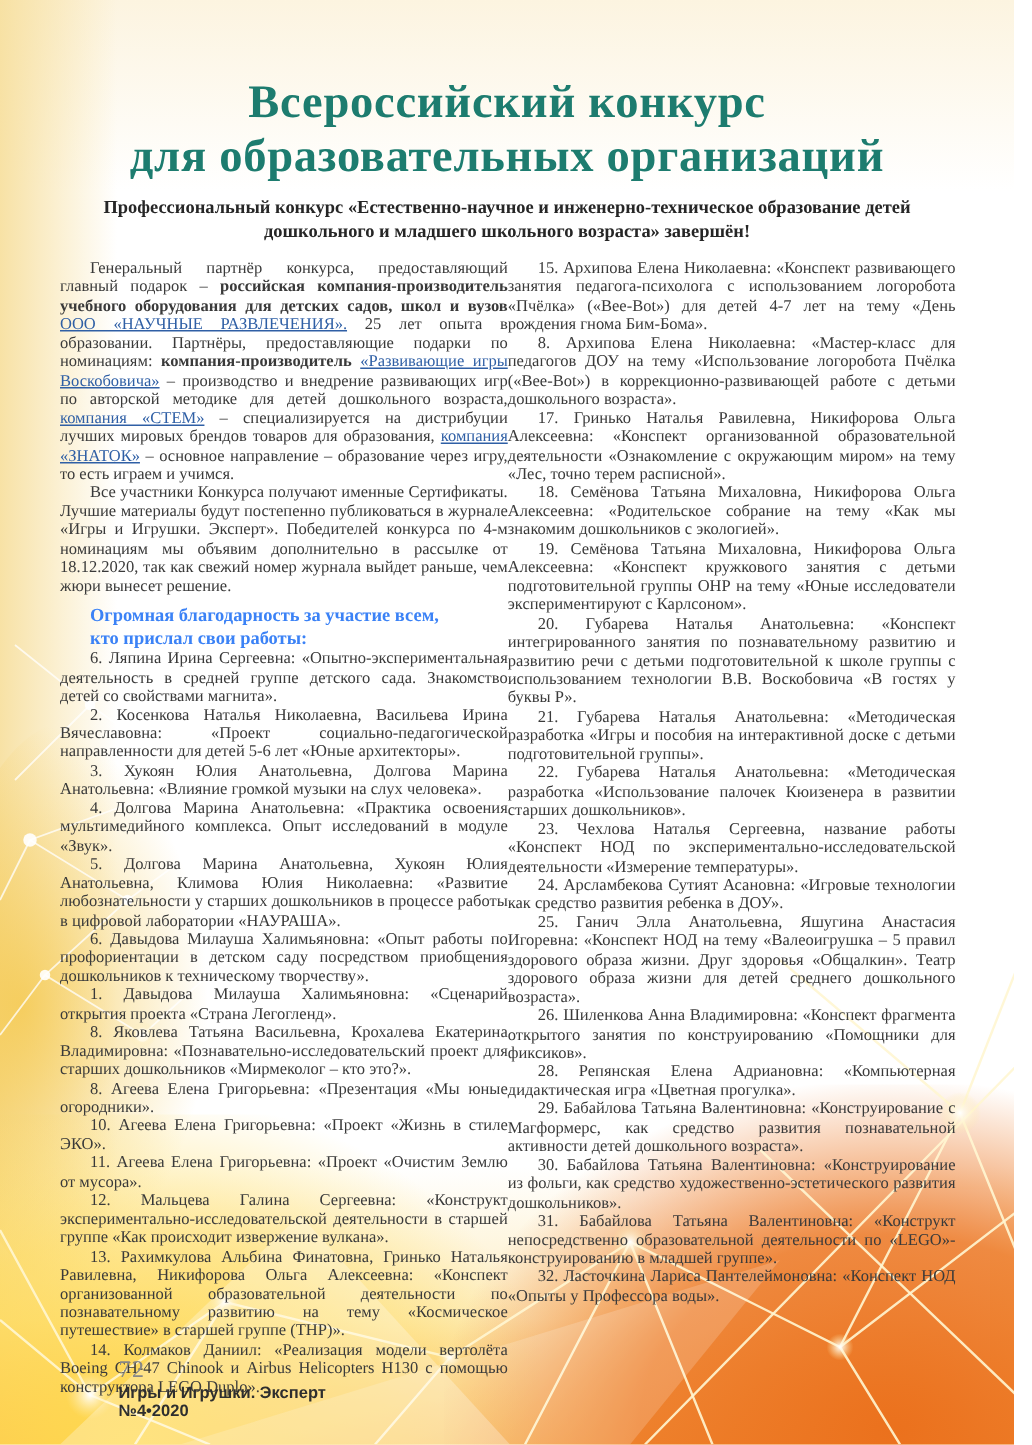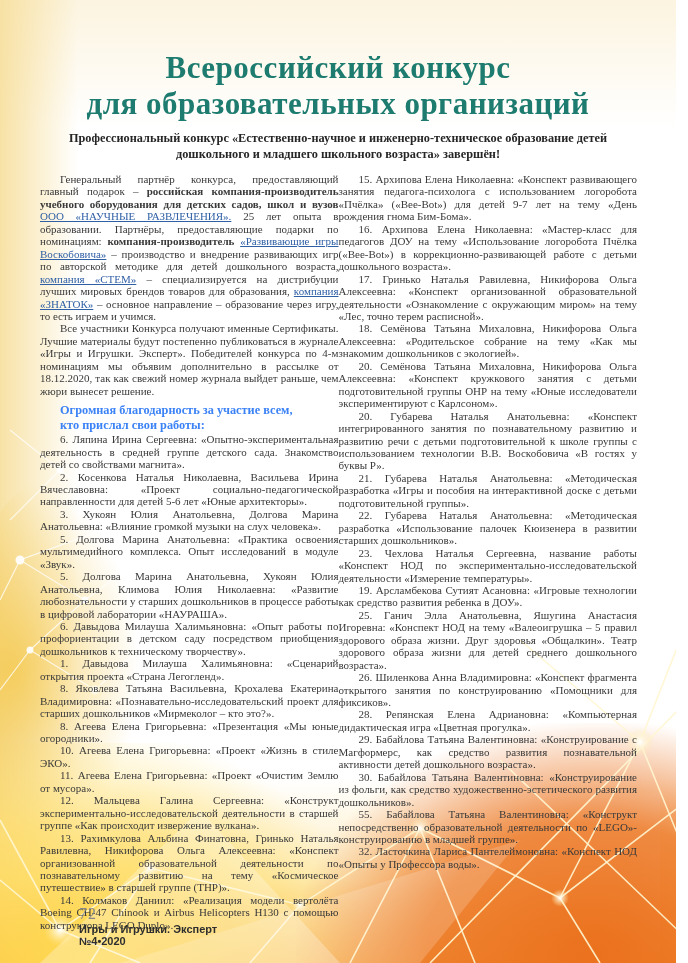--- a/index.html
+++ b/index.html
@@ -137,51 +137,51 @@
 
   <div class="columns">
     <div class="col">
       <p><span>Генеральный партнёр конкурса, предоставляющий главный подарок – </span><span class="seg-b">российская компания-производитель учебного оборудования для детских садов, школ и вузов </span><span class="seg-link">ООО «НАУЧНЫЕ РАЗВЛЕЧЕНИЯ».</span><span> 25 лет опыта в образовании. Партнёры, предоставляющие подарки по номинациям: </span><span class="seg-b">компания-производитель </span><span class="seg-link">«Развивающие игры Воскобовича»</span><span> – производство и внедрение развивающих игр по авторской методике для детей дошкольного возраста, </span><span class="seg-link">компания «СТЕМ»</span><span> – специализируется на дистрибуции лучших мировых брендов товаров для образования, </span><span class="seg-link">компания «ЗНАТОК»</span><span> – основное направление – образование через игру, то есть играем и учимся.</span></p>
       <p>Все участники Конкурса получают именные Сертификаты. Лучшие материалы будут постепенно публиковаться в журнале «Игры и Игрушки. Эксперт». Победителей конкурса по 4-м номинациям мы объявим дополнительно в рассылке от 18.12.2020, так как свежий номер журнала выйдет раньше, чем жюри вынесет решение.</p>
       <h2 class="list-heading"><span>Огромная благодарность за участие всем,</span><br><span>кто прислал свои работы:</span></h2>
       <div>
           <p class="entry">6. Ляпина Ирина Сергеевна: «Опытно-экспериментальная деятельность в средней группе детского сада. Знакомство детей со свойствами магнита».</p>
           <p class="entry">2. Косенкова Наталья Николаевна, Васильева Ирина Вячеславовна: «Проект социально-педагогической направленности для детей 5-6 лет «Юные архитекторы».</p>
           <p class="entry">3. Хукоян Юлия Анатольевна, Долгова Марина Анатольевна: «Влияние громкой музыки на слух человека».</p>
-          <p class="entry">5. Долгова Марина Анатольевна: «Практика освоения мультимедийного комплекса. Опыт исследований в модуле «Звук».</p>
+          <p class="entry">4. Долгова Марина Анатольевна: «Практика освоения мультимедийного комплекса. Опыт исследований в модуле «Звук».</p>
           <p class="entry">5. Долгова Марина Анатольевна, Хукоян Юлия Анатольевна, Климова Юлия Николаевна: «Развитие любознательности у старших дошкольников в процессе работы в цифровой лаборатории «НАУРАША».</p>
           <p class="entry">6. Давыдова Милауша Халимьяновна: «Опыт работы по профориентации в детском саду посредством приобщения дошкольников к техническому творчеству».</p>
           <p class="entry">1. Давыдова Милауша Халимьяновна: «Сценарий открытия проекта «Страна Легогленд».</p>
           <p class="entry">8. Яковлева Татьяна Васильевна, Крохалева Екатерина Владимировна: «Познавательно-исследовательский проект для старших дошкольников «Мирмеколог – кто это?».</p>
           <p class="entry">8. Агеева Елена Григорьевна: «Презентация «Мы юные огородники».</p>
           <p class="entry">10. Агеева Елена Григорьевна: «Проект «Жизнь в стиле ЭКО».</p>
           <p class="entry">11. Агеева Елена Григорьевна: «Проект «Очистим Землю от мусора».</p>
           <p class="entry">12. Мальцева Галина Сергеевна: «Конструкт экспериментально-исследовательской деятельности в старшей группе «Как происходит извержение вулкана».</p>
           <p class="entry">13. Рахимкулова Альбина Финатовна, Гринько Наталья Равилевна, Никифорова Ольга Алексеевна: «Конспект организованной образовательной деятельности по познавательному развитию на тему «Космическое путешествие» в старшей группе (ТНР)».</p>
           <p class="entry">14. Колмаков Даниил: «Реализация модели вертолёта Boeing CH-47 Chinook и Airbus Helicopters H130 с помощью конструктора LEGO Duplo».</p>
         </div>
     </div>
     <div class="col">
       <div>
-          <p class="entry">15. Архипова Елена Николаевна: «Конспект развивающего занятия педагога-психолога с использованием логоробота «Пчёлка» («Bee-Bot») для детей 9-7 лет на тему «День рождения гнома Бим-Бома».</p>
-          <p class="entry">16. Архипова Елена Николаевна: «Мастер-класс для педагогов ДОУ на тему «Использование логоробота Пчёлка («Bee-Bot») в коррекционно-развивающей работе с детьми дошкольного возраста».</p>
+          <p class="entry">15. Архипова Елена Николаевна: «Конспект развивающего занятия педагога-психолога с использованием логоробота «Пчёлка» («Bee-Bot») для детей 4-7 лет на тему «День рождения гнома Бим-Бома».</p>
+          <p class="entry">8. Архипова Елена Николаевна: «Мастер-класс для педагогов ДОУ на тему «Использование логоробота Пчёлка («Bee-Bot») в коррекционно-развивающей работе с детьми дошкольного возраста».</p>
           <p class="entry">17. Гринько Наталья Равилевна, Никифорова Ольга Алексеевна: «Конспект организованной образовательной деятельности «Ознакомление с окружающим миром» на тему «Лес, точно терем расписной».</p>
           <p class="entry">18. Семёнова Татьяна Михаловна, Никифорова Ольга Алексеевна: «Родительское собрание на тему «Как мы знакомим дошкольников с экологией».</p>
-          <p class="entry">20. Семёнова Татьяна Михаловна, Никифорова Ольга Алексеевна: «Конспект кружкового занятия с детьми подготовительной группы ОНР на тему «Юные исследователи экспериментируют с Карлсоном».</p>
+          <p class="entry">19. Семёнова Татьяна Михаловна, Никифорова Ольга Алексеевна: «Конспект кружкового занятия с детьми подготовительной группы ОНР на тему «Юные исследователи экспериментируют с Карлсоном».</p>
           <p class="entry">20. Губарева Наталья Анатольевна: «Конспект интегрированного занятия по познавательному развитию и развитию речи с детьми подготовительной к школе группы с использованием технологии В.В. Воскобовича «В гостях у буквы Р».</p>
           <p class="entry">21. Губарева Наталья Анатольевна: «Методическая разработка «Игры и пособия на интерактивной доске с детьми подготовительной группы».</p>
           <p class="entry">22. Губарева Наталья Анатольевна: «Методическая разработка «Использование палочек Кюизенера в развитии старших дошкольников».</p>
           <p class="entry">23. Чехлова Наталья Сергеевна, название работы «Конспект НОД по экспериментально-исследовательской деятельности «Измерение температуры».</p>
-          <p class="entry">19. Арсламбекова Сутият Асановна: «Игровые технологии как средство развития ребенка в ДОУ».</p>
+          <p class="entry">24. Арсламбекова Сутият Асановна: «Игровые технологии как средство развития ребенка в ДОУ».</p>
           <p class="entry">25. Ганич Элла Анатольевна, Яшугина Анастасия Игоревна: «Конспект НОД на тему «Валеоигрушка – 5 правил здорового образа жизни. Друг здоровья «Общалкин». Театр здорового образа жизни для детей среднего дошкольного возраста».</p>
           <p class="entry">26. Шиленкова Анна Владимировна: «Конспект фрагмента открытого занятия по конструированию «Помощники для фиксиков».</p>
           <p class="entry">28. Репянская Елена Адриановна: «Компьютерная дидактическая игра «Цветная прогулка».</p>
           <p class="entry">29. Бабайлова Татьяна Валентиновна: «Конструирование с Магформерс, как средство развития познавательной активности детей дошкольного возраста».</p>
           <p class="entry">30. Бабайлова Татьяна Валентиновна: «Конструирование из фольги, как средство художественно-эстетического развития дошкольников».</p>
-          <p class="entry">55. Бабайлова Татьяна Валентиновна: «Конструкт непосредственно образовательной деятельности по «LEGO»-конструированию в младшей группе».</p>
+          <p class="entry">31. Бабайлова Татьяна Валентиновна: «Конструкт непосредственно образовательной деятельности по «LEGO»-конструированию в младшей группе».</p>
           <p class="entry">32. Ласточкина Лариса Пантелеймоновна: «Конспект НОД «Опыты у Профессора воды».</p>
         </div>
     </div>
   </div>
 
   <div class="footer">
     <span class="pagenum">72</span>
     <span class="mag">Игры и Игрушки. Эксперт</span>
     <span class="issue">№4•2020</span>
   </div>

